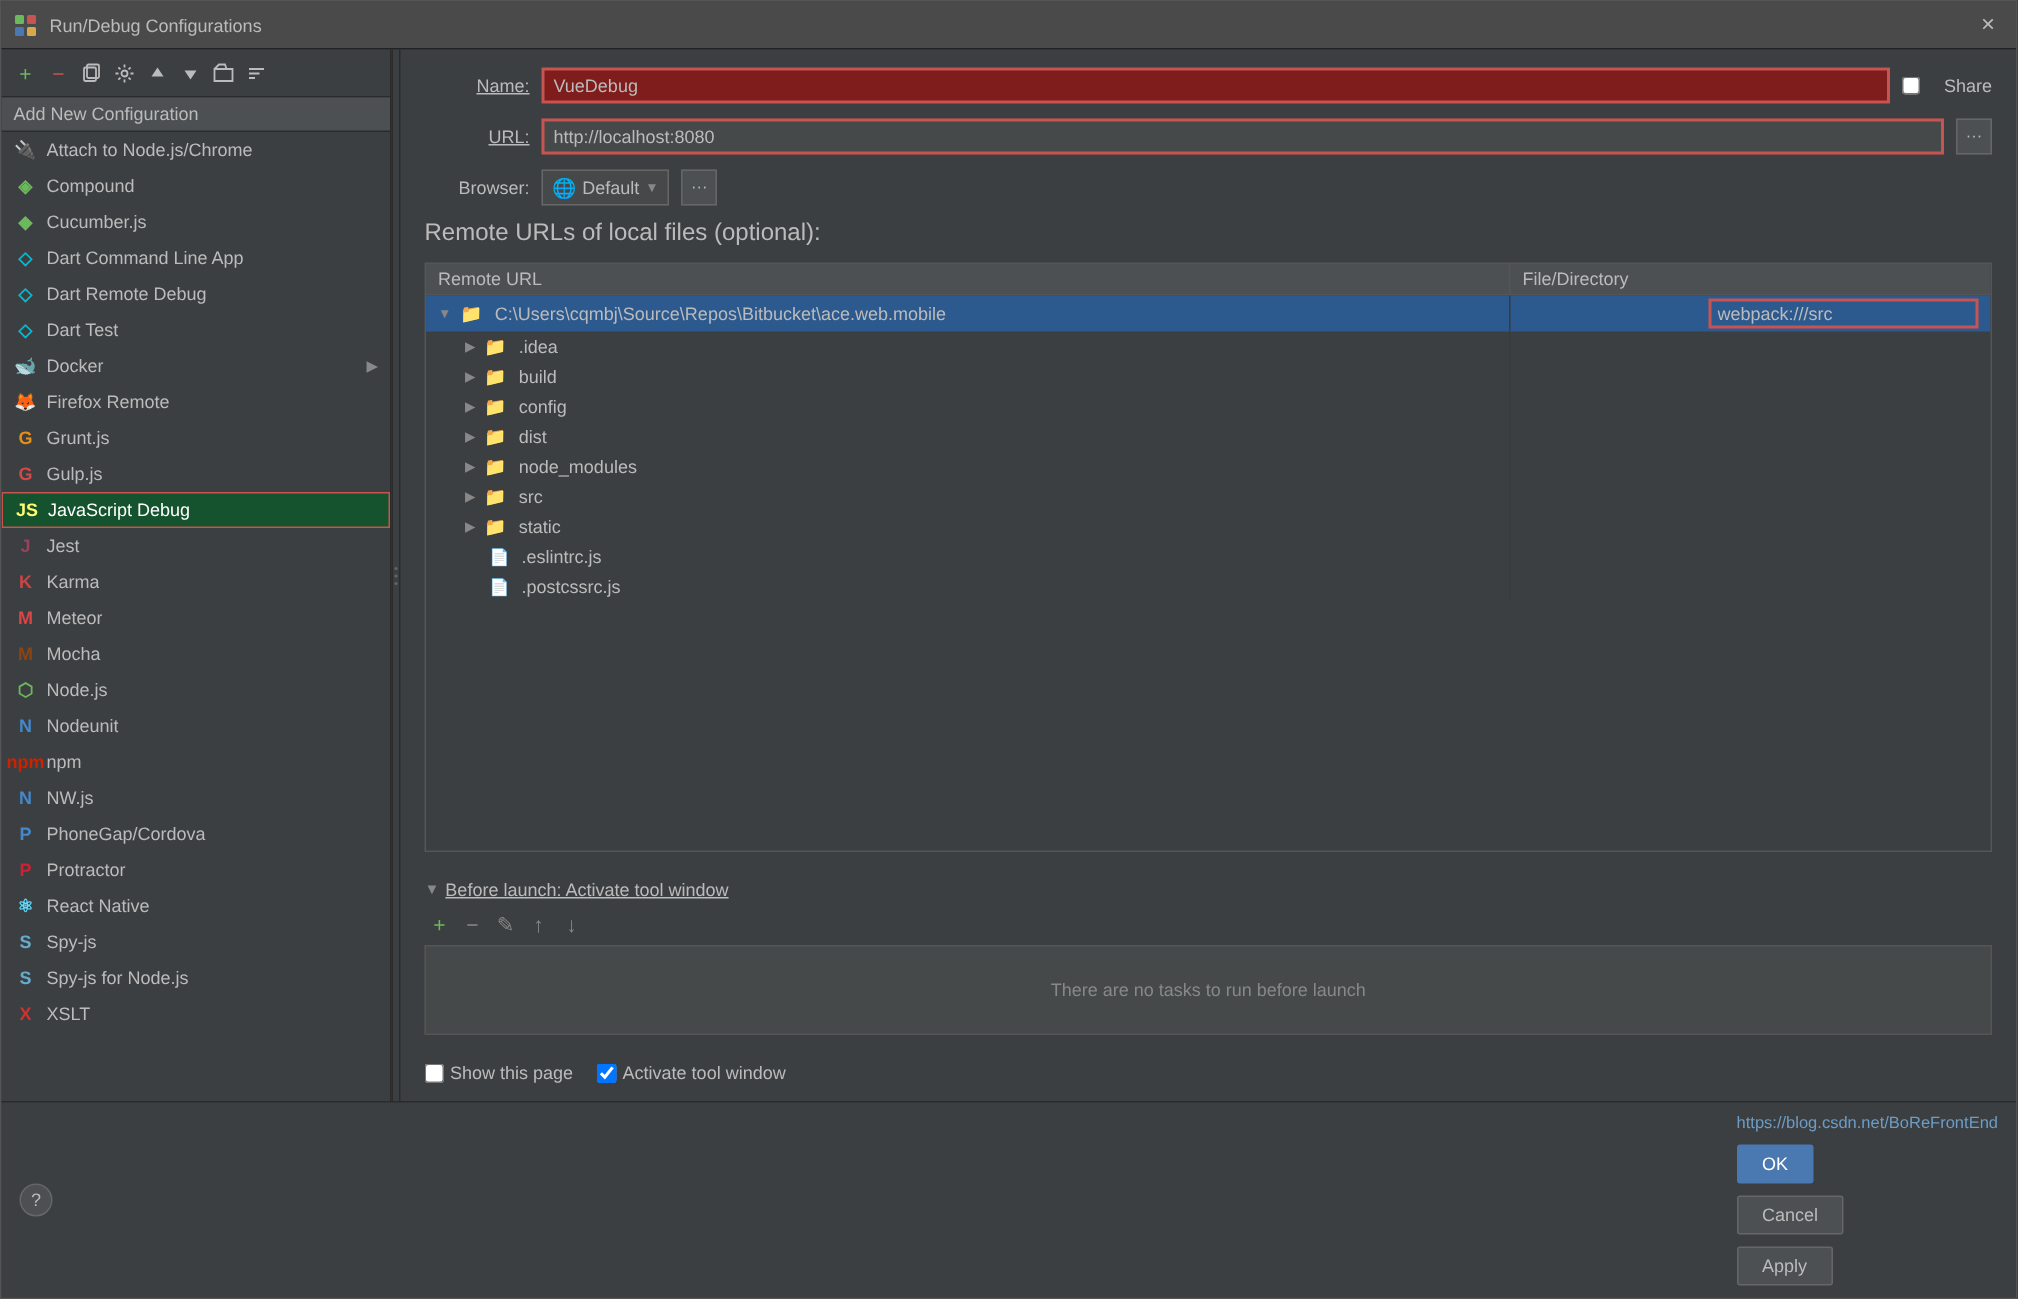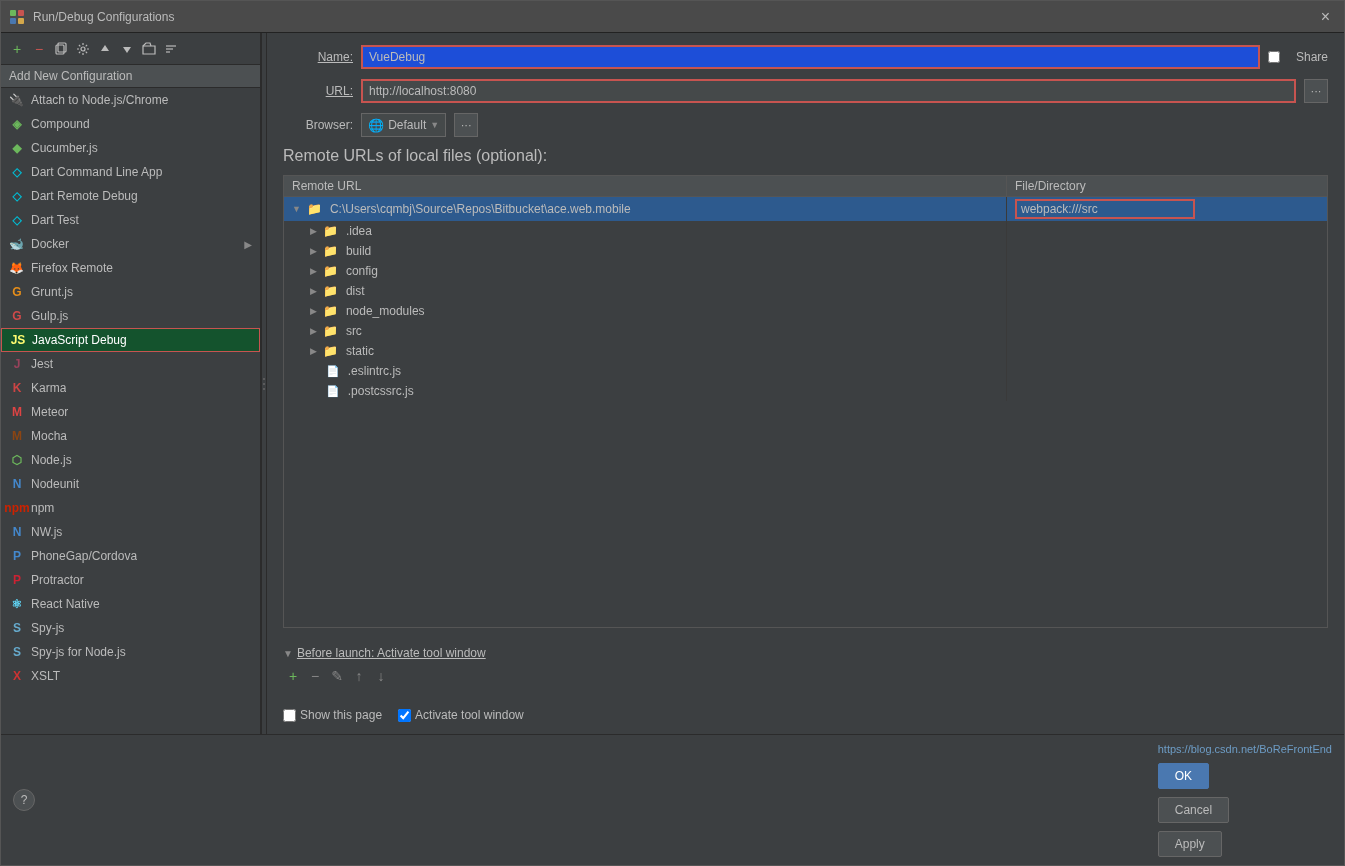--- a/index.html
+++ b/index.html
@@ -143,21 +143,21 @@
       color: #bbbbbb;
       font-size: 12px;
       flex-shrink: 0;
     }
     .form-label.underline {
       text-decoration: underline;
     }
     .form-input {
       flex: 1;
       height: 24px;
-      background: #1d4ed8;
+      background: #7f1d1d;
       border: 2px solid #c75450;
       color: #bbbbbb;
       font-size: 12px;
       padding: 2px 6px;
       outline: none;
     }
     .form-input-url {
       flex: 1;
       height: 24px;
       background: #45494a;
@@ -255,20 +255,21 @@
       font-size: 12px;
       color: #bbbbbb;
       border-right: 1px solid #3a3a3a;
       display: flex;
       align-items: center;
       gap: 4px;
     }
     .file-cell:last-child { border-right: none; }
     .file-cell.remote-url-cell {
       color: #bbbbbb;
+      justify-content: flex-end;
     }
     .remote-url-input {
       background: transparent;
       border: 2px solid #c75450;
       color: #bbbbbb;
       font-size: 12px;
       padding: 1px 4px;
       width: 180px;
       outline: none;
     }
@@ -765,20 +766,23 @@
           <span class="before-launch-toggle">▼</span>
           <span class="before-launch-title">Before launch: Activate tool window</span>
         </div>
         <div class="before-launch-toolbar">
           <button class="bl-btn" title="Add">+</button>
           <button class="bl-btn gray" title="Remove">−</button>
           <button class="bl-btn gray" title="Edit">✎</button>
           <button class="bl-btn gray" title="Move Up">↑</button>
           <button class="bl-btn gray" title="Move Down">↓</button>
         </div>
+        <div class="before-launch-area">
+          <span>There are no tasks to run before launch</span>
+        </div>
       </div>
 
       <div class="options-row">
         <div class="option-item">
           <input type="checkbox" class="option-checkbox" style="">
           <span class="option-label">Show this page</span>
         </div>
         <div class="option-item">
           <input type="checkbox" class="option-checkbox" checked="" style="">
           <span class="option-label">Activate tool window</span>

